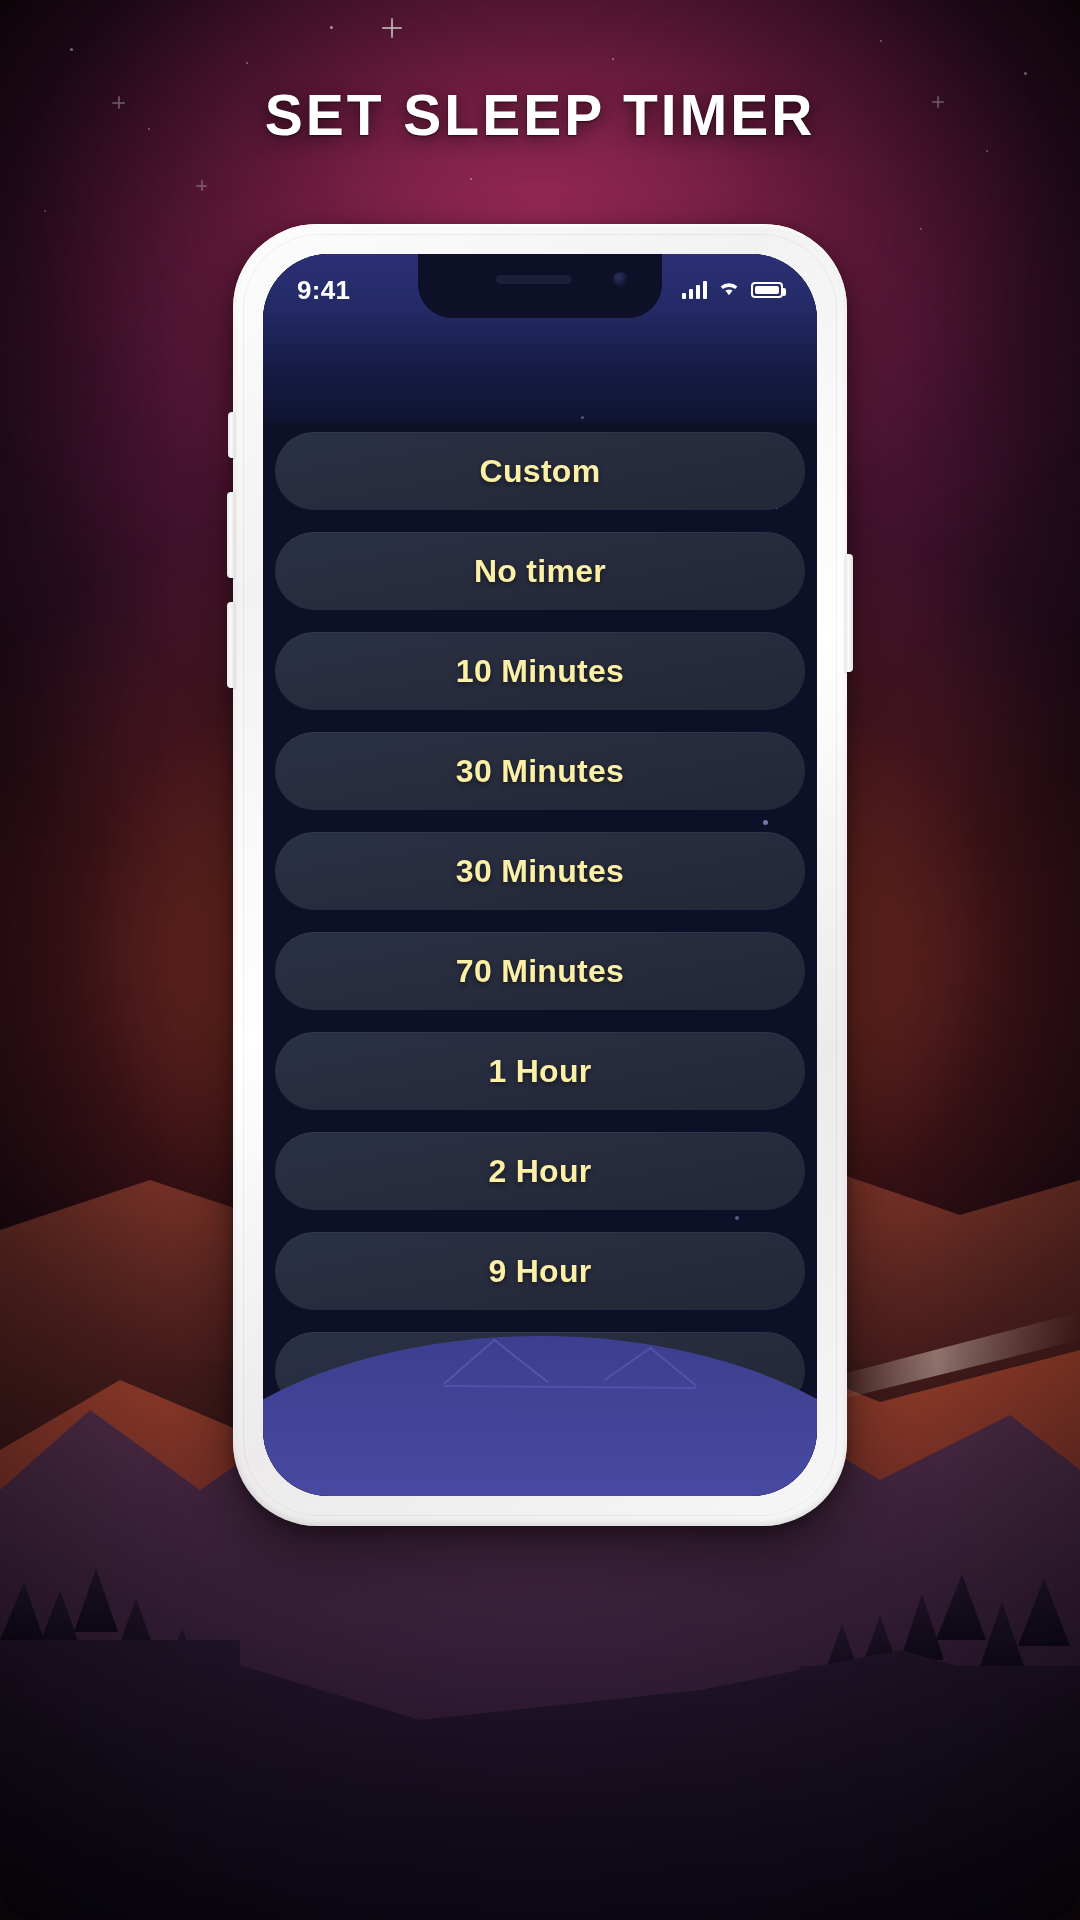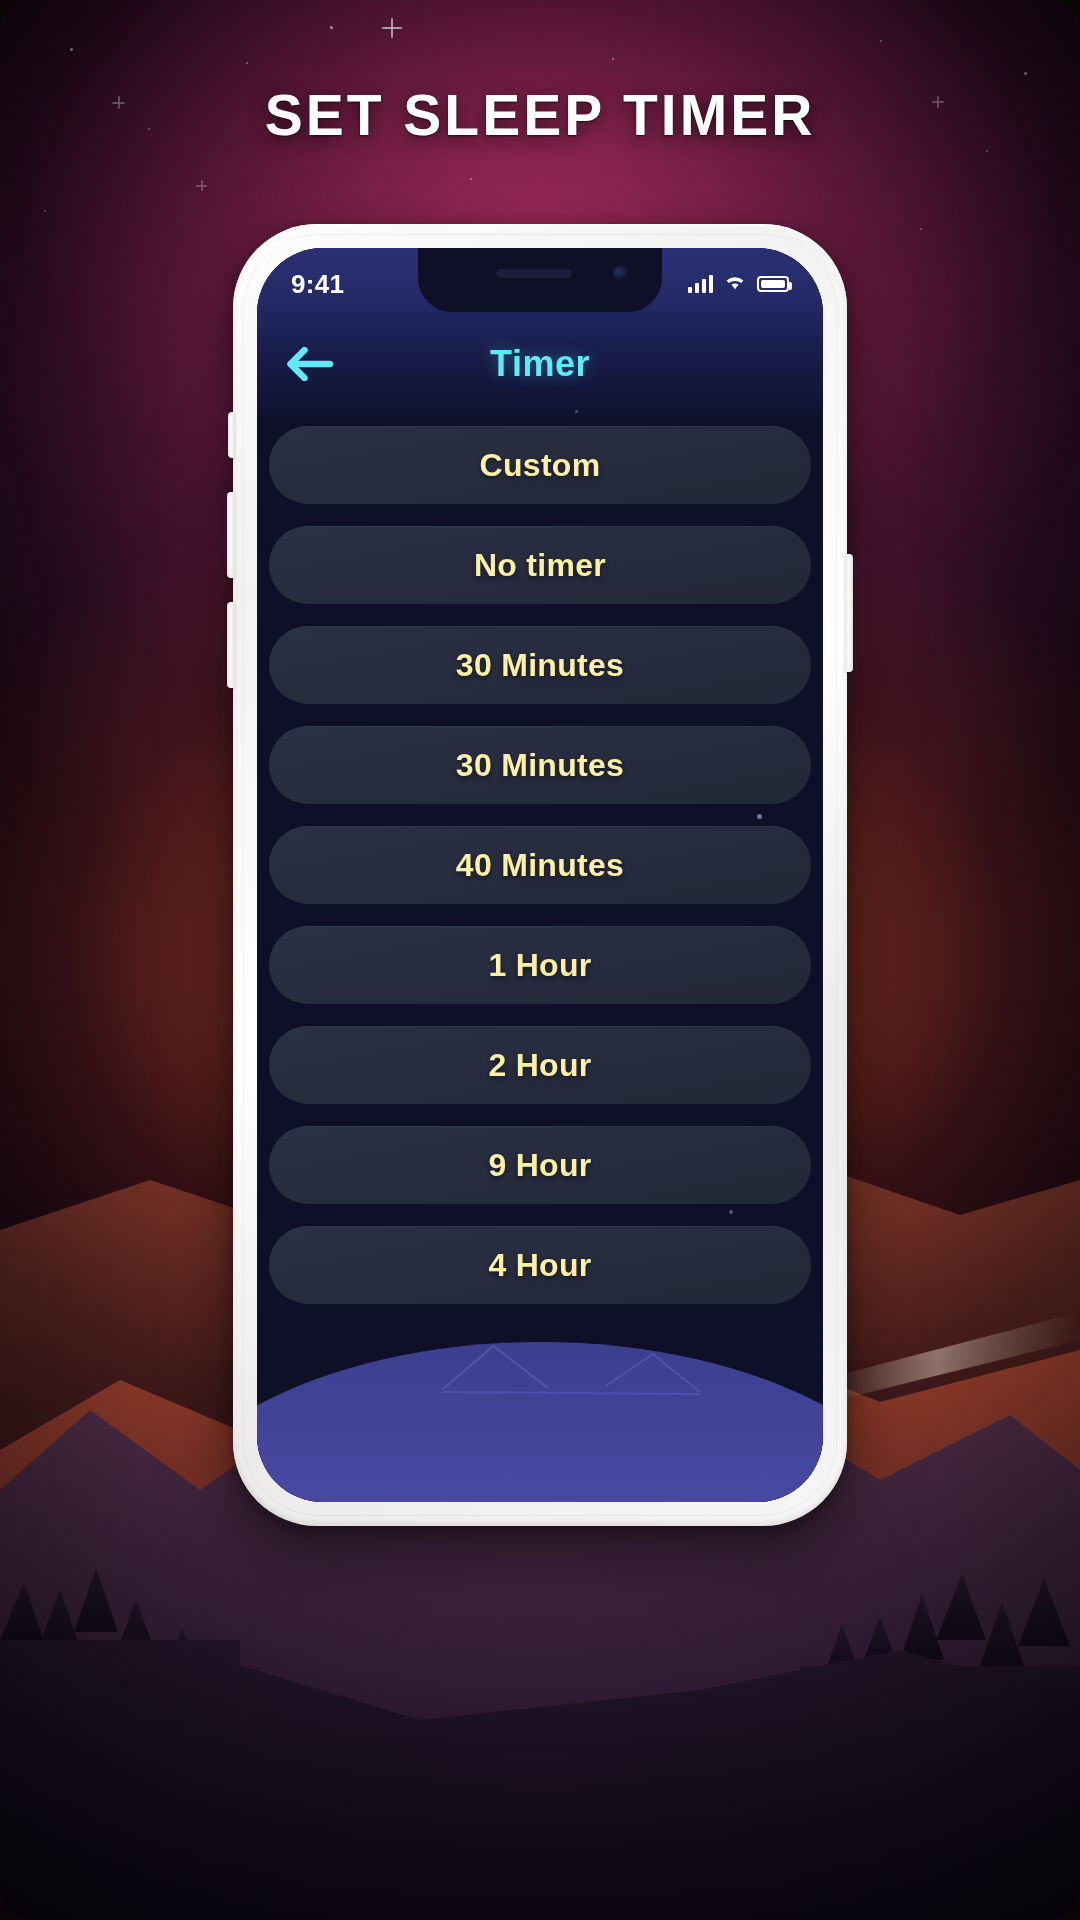--- a/index.html
+++ b/index.html
@@ -59,21 +59,21 @@
   }
 
   
   .phone{
     position:absolute; left:50%; top:224px; transform:translateX(-50%);
     width:614px; height:1302px;
     border-radius:84px;
     background:linear-gradient(145deg,#fdfdfd 0%,#f3f2f2 22%,#ffffff 48%,#eceaea 72%,#f8f7f7 100%);
     box-shadow:0 26px 70px rgba(0,0,0,.55), 0 4px 14px rgba(0,0,0,.35),
                inset 0 2px 3px rgba(255,255,255,.95), inset 0 -3px 6px rgba(0,0,0,.10);
-    padding:24px;
+    padding:30px;
   }
   .phone::after{ 
     content:""; position:absolute; inset:10px; border-radius:76px;
     border:1px solid rgba(0,0,0,.05); pointer-events:none;
   }
   .btn-side{
     position:absolute; background:linear-gradient(90deg,#e9e7e7,#fbfbfb 45%,#e2e0e0);
     box-shadow:0 1px 2px rgba(0,0,0,.18);
   }
   .btn-mute{ left:-5px; top:188px; width:7px; height:46px; border-radius:4px 0 0 4px; }
@@ -328,45 +328,39 @@
               <path d="M12 16.2 L8.4 11.6 A6.4 6.4 0 0 1 15.6 11.6 Z" fill="#fff"></path>
               <path d="M3.6 7.4 A13 13 0 0 1 20.4 7.4 L18.1 10.1 A9.6 9.6 0 0 0 5.9 10.1 Z" fill="#fff"></path>
             </svg>
           </span>
           <span class="battery">
               <i></i>
             </span>
         </span>
       </div>
 
-      <div class="app-header">
-        <span class="back-btn">
-          <svg width="46" height="34" viewBox="0 0 46 34">
-            <path d="M17.5 3 L3.5 17 L17.5 31" fill="none" stroke="#61e9f7" stroke-width="6.5" stroke-linecap="round" stroke-linejoin="round"></path>
-            <path d="M4 17 L43 17" fill="none" stroke="#61e9f7" stroke-width="6.5" stroke-linecap="round"></path>
-          </svg>
-        </span>
-        <span class="app-title">Timer</span>
-      </div>
 
       <div class="list">
         <div class="row">
             <span class="row-label">Custom</span>
           </div>
         <div class="row">
             <span class="row-label">No timer</span>
           </div>
         <div class="row">
+            <span class="row-label">10 Minutes</span>
+          </div>
+        <div class="row">
             <span class="row-label">30 Minutes</span>
           </div>
         <div class="row">
             <span class="row-label">30 Minutes</span>
           </div>
         <div class="row">
-            <span class="row-label">40 Minutes</span>
+            <span class="row-label">70 Minutes</span>
           </div>
         <div class="row">
             <span class="row-label">1 Hour</span>
           </div>
         <div class="row">
             <span class="row-label">2 Hour</span>
           </div>
         <div class="row">
             <span class="row-label">9 Hour</span>
           </div>

